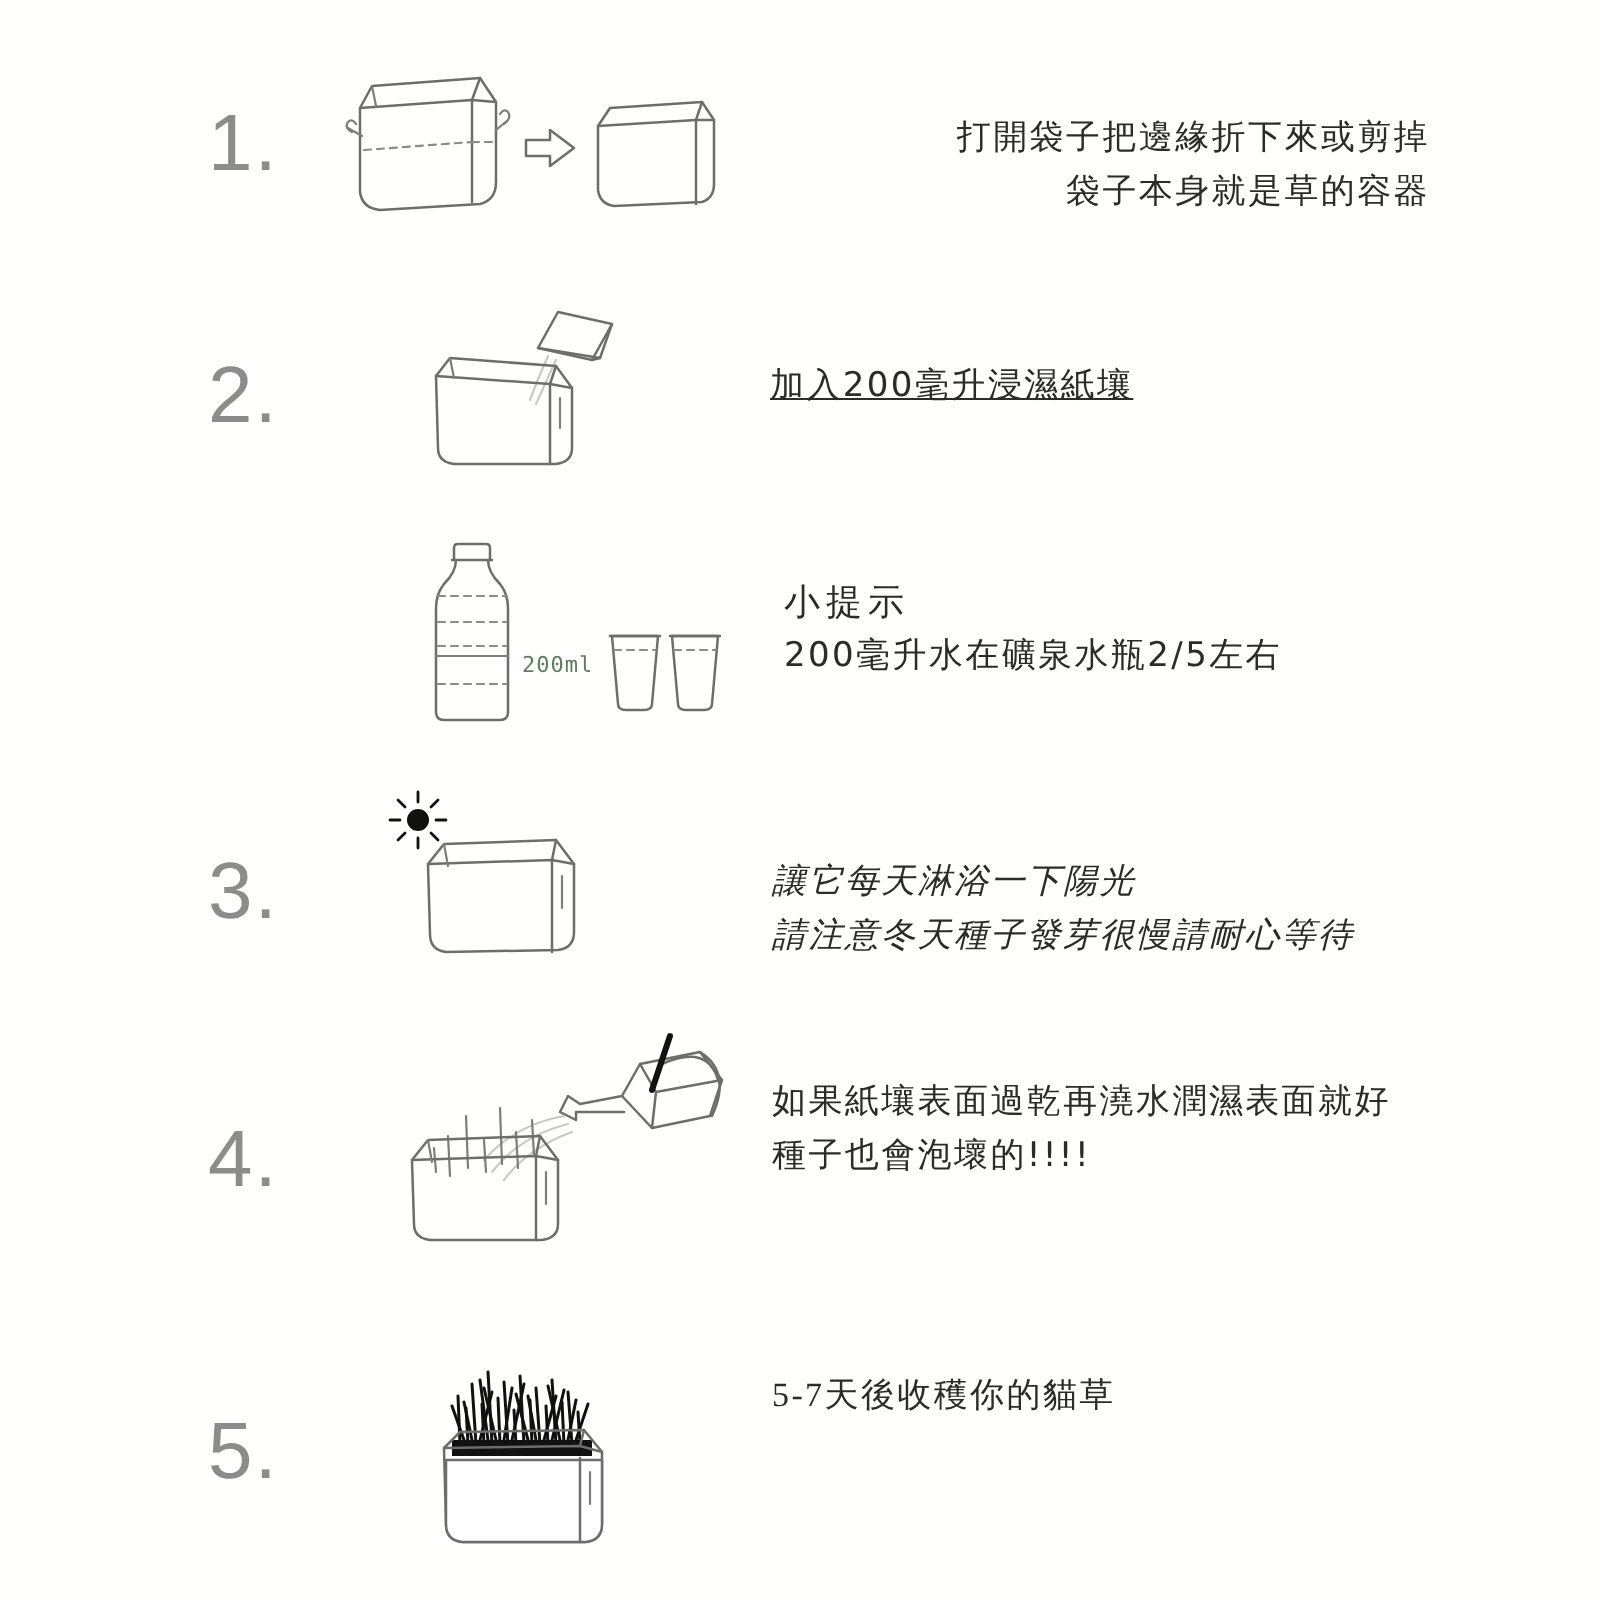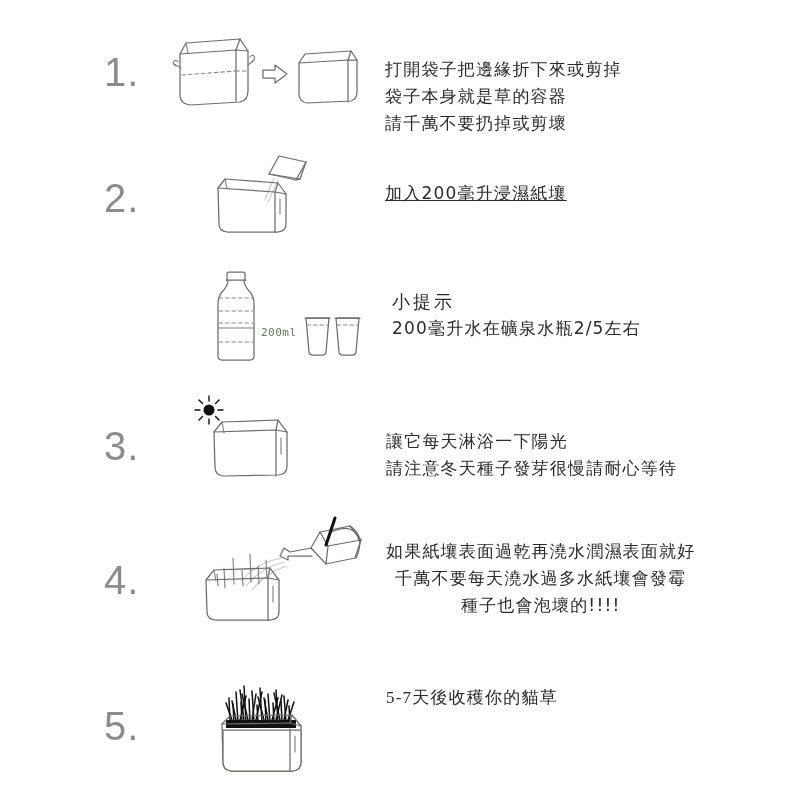--- a/index.html
+++ b/index.html
@@ -25,21 +25,21 @@
 
   .txt{
     color:#2b2b2b;
     font-size:17px;
     line-height:27px;
     letter-spacing:1.2px;
     white-space:nowrap;
     font-family:"DejaVu Sans","Liberation Sans",sans-serif;
   }
   .txt div{white-space:nowrap;}
-  .txt.center{text-align:left;}
+  .txt.center{text-align:right;}
   .tip-title{font-size:18px;letter-spacing:3px;}
   .ml-label{
     color:#5d7d5d;
     font-size:11px;
     letter-spacing:0.5px;
     font-family:"DejaVu Sans Mono","Liberation Mono",monospace;
   }
   svg{display:block;overflow:visible;}
   .ln{fill:none;stroke:#6d6d6d;stroke-width:1.25;stroke-linejoin:round;stroke-linecap:round;}
   .ln2{fill:none;stroke:#7d7d7d;stroke-width:1.1;stroke-linejoin:round;stroke-linecap:round;}
@@ -77,21 +77,20 @@
       <path class="ln" d="M131 29 L137 20 L183 17 L189 26 L189 58 Q189 65 183 67 L139 69 Q132 68 131 61 Z"></path>
       <path class="ln" d="M131 29 L180 26 L189 26"></path>
       <path class="ln" d="M180 26 L183 17"></path>
       <path class="ln" d="M180 26 L180 68"></path>
     </svg>
   </div>
 
   <div class="txt center" style="position:absolute;left:385px;top:56px;width:330px;">
     <div>打開袋子把邊緣折下來或剪掉</div>
     <div>袋子本身就是草的容器</div>
-    <div>請千萬不要扔掉或剪壞</div>
   </div>
 
   <div class="step-num" style="left:104px;top:178px;position:absolute;">2.</div>
 
   <div class="art" style="left:208px;top:152px;">
     <svg width="110" height="85" viewBox="0 0 110 85">
 
       <path class="ln" d="M61 22 L71 4 L98 10 L92 27 Z"></path>
       <path class="ln" d="M61 22 L88 28 L92 27"></path>
       <path class="ln" d="M88 28 L98 10"></path>
@@ -157,21 +156,21 @@
 
       <path class="ln" d="M28 40 L36 30 L92 28 L101 40 L101 74 Q101 82 93 83 L37 84 Q29 83 29 75 Z"></path>
       <path class="ln" d="M28 40 L90 38 L101 40"></path>
       <path class="ln" d="M90 38 L92 28"></path>
       <path class="ln" d="M90 38 L90 84"></path>
       <path class="ln2" d="M36 30 L38 41"></path>
       <path class="ln2" d="M95 46 L95 62"></path>
     </svg>
   </div>
 
-  <div class="txt" style="position:absolute;left:386px;top:428px;">
+  <div class="txt" style="position:absolute;left:386px;top:428px;font-style:italic;">
     <div>讓它每天淋浴一下陽光</div>
     <div>請注意冬天種子發芽很慢請耐心等待</div>
   </div>
 
   <div class="step-num" style="left:104px;top:560px;position:absolute;">4.</div>
 
   <div class="art" style="left:198px;top:512px;">
     <svg width="175" height="108" viewBox="0 0 175 108">
 
       <path class="ln" d="M113 36 L122 20 L152 14 L163 28 L157 46 L128 52 Z"></path>
@@ -199,23 +198,22 @@
 
       <path class="ln" d="M8 68 L16 58 L72 56 L81 68 L81 100 Q81 107 73 108 L17 108 Q9 107 9 100 Z"></path>
       <path class="ln" d="M8 68 L70 66 L81 68"></path>
       <path class="ln" d="M70 66 L72 56"></path>
       <path class="ln" d="M70 66 L70 108"></path>
       <path class="ln2" d="M16 58 L18 69"></path>
       <path class="ln2" d="M75 74 L75 90"></path>
     </svg>
   </div>
 
-  <div class="txt" style="position:absolute;left:386px;top:538px;text-align:center;">
+  <div class="txt" style="position:absolute;left:386px;top:538px;">
     <div>如果紙壤表面過乾再澆水潤濕表面就好</div>
-    <div>千萬不要每天澆水過多水紙壤會發霉</div>
     <div>種子也會泡壞的!!!!</div>
   </div>
 
   <div class="step-num" style="left:104px;top:706px;position:absolute;">5.</div>
 
   <div class="art" style="left:212px;top:672px;">
     <svg width="100" height="105" viewBox="0 0 100 105">
 
       <g class="blkln" style="stroke-width:1.5">
         <path d="M18 50 L17 26"></path>

